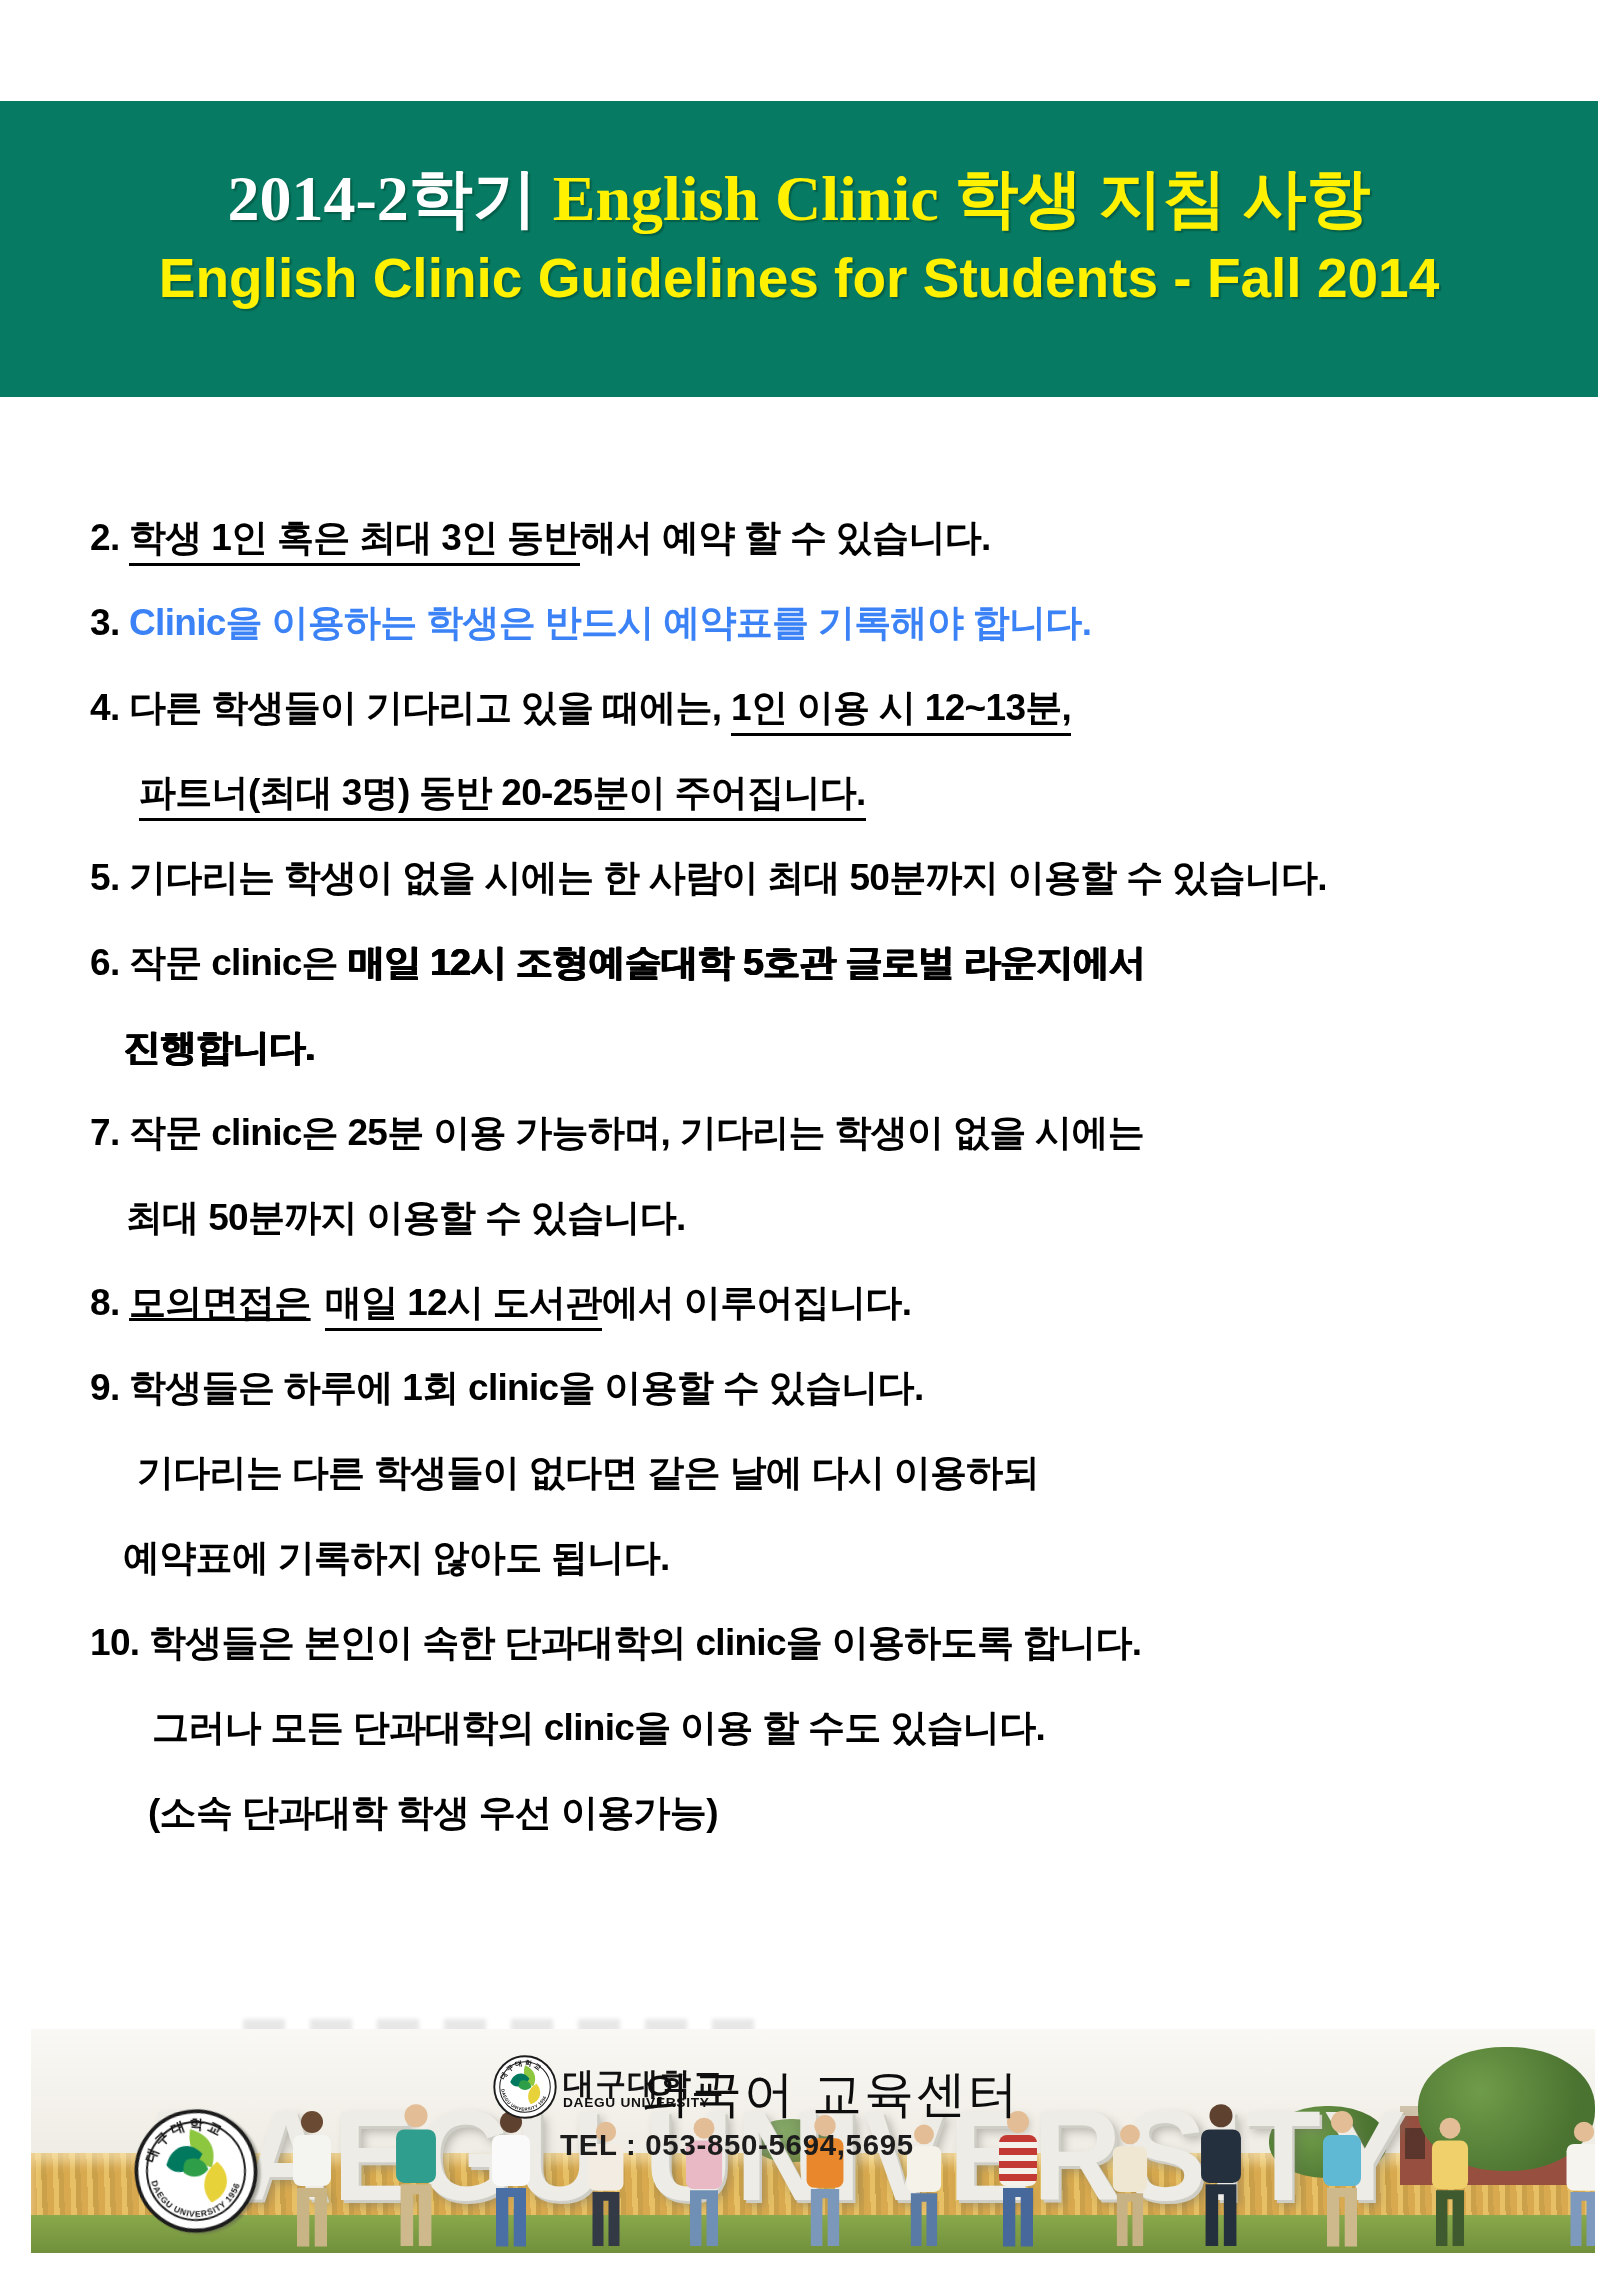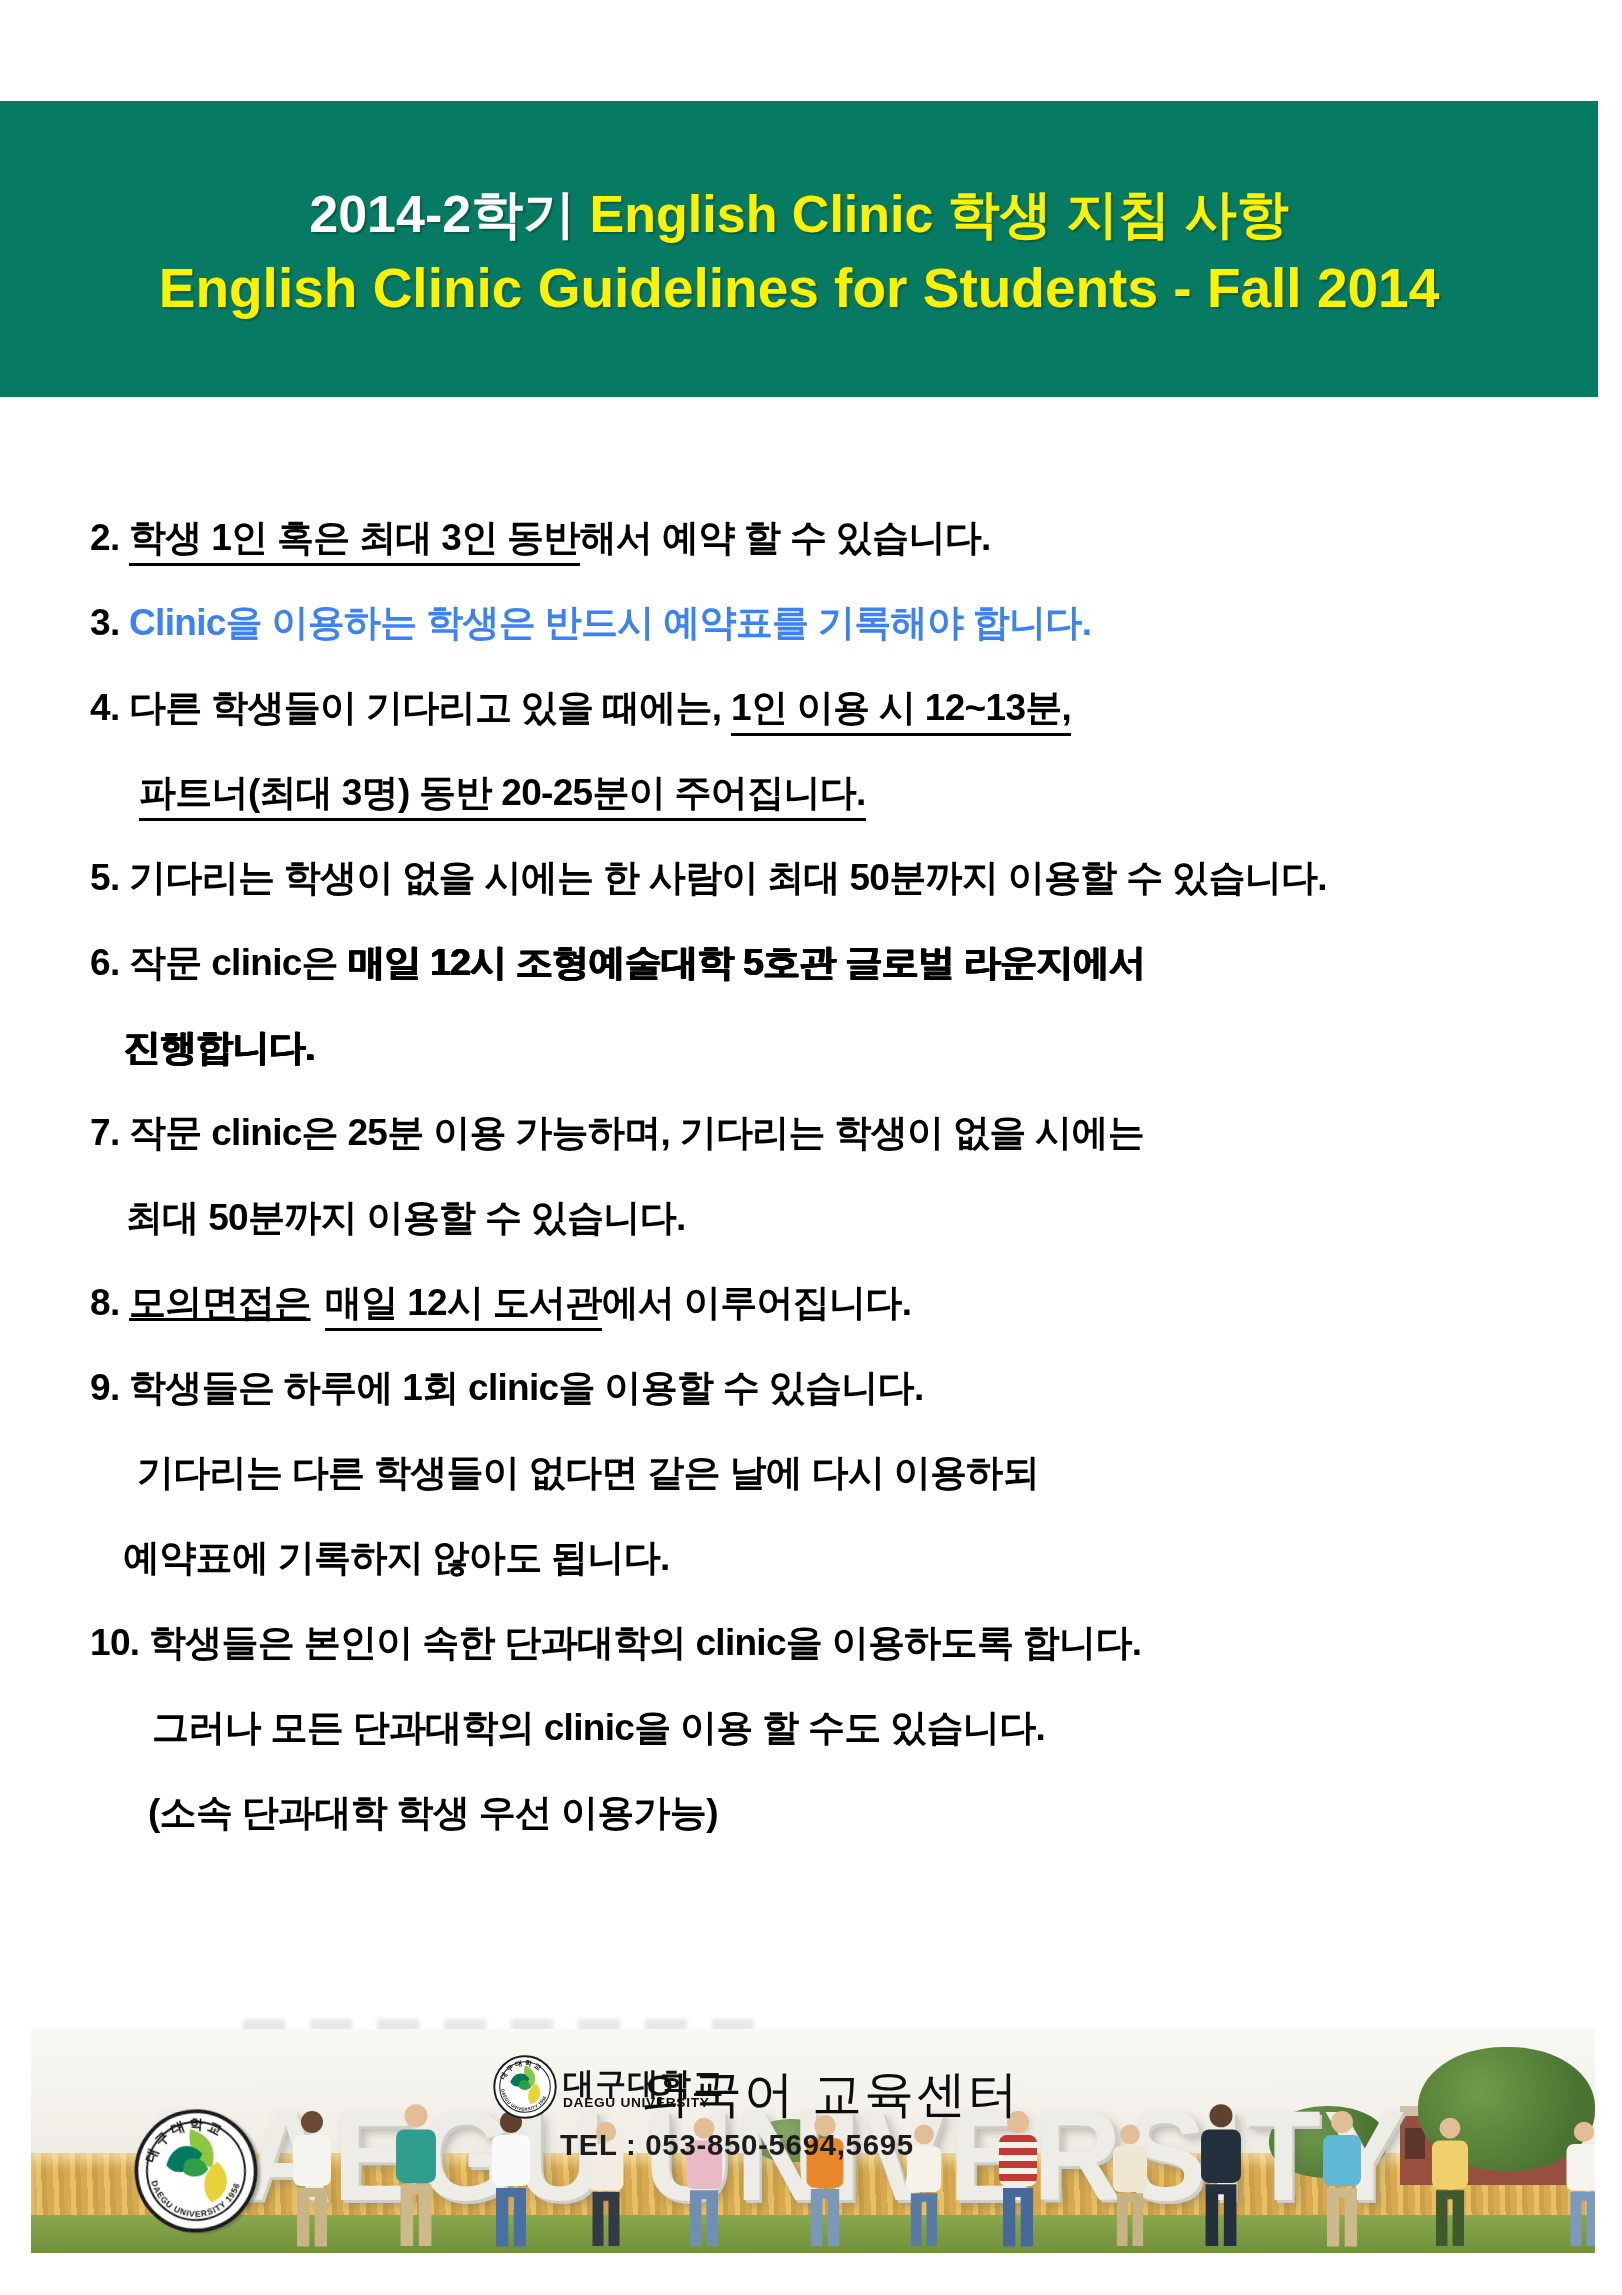--- a/index.html
+++ b/index.html
@@ -6,23 +6,24 @@
   .page{
     position:relative;width:1623px;height:2295px;background:#ffffff;overflow:hidden;
     font-family:"Liberation Sans","DejaVu Sans",sans-serif;
   }
   
   .banner{
     position:absolute;left:0;top:101px;width:1598px;height:296px;
     background:#067A62;text-align:center;
   }
   .title1{
-    padding-top:86px;font-size:52px;font-weight:bold;line-height:1.05;
+    padding-top:64px;font-size:64px;font-weight:bold;line-height:1.05;
     letter-spacing:0px;white-space:nowrap;
     text-shadow:2px 2px 1.3px rgba(0,40,30,.35);
+    font-family:Liberation Serif, serif;
   }
   .title1 .w{color:#ffffff;}
   .title1 .y{color:#FFF100;}
   .title2{
     margin-top:14px;font-size:55px;font-weight:bold;color:#FFF100;
     white-space:nowrap;text-shadow:2px 2px 1.3px rgba(0,40,30,.35);
   }
   
   .guide{
     position:absolute;left:90px;top:495px;right:13px;color:#000;

